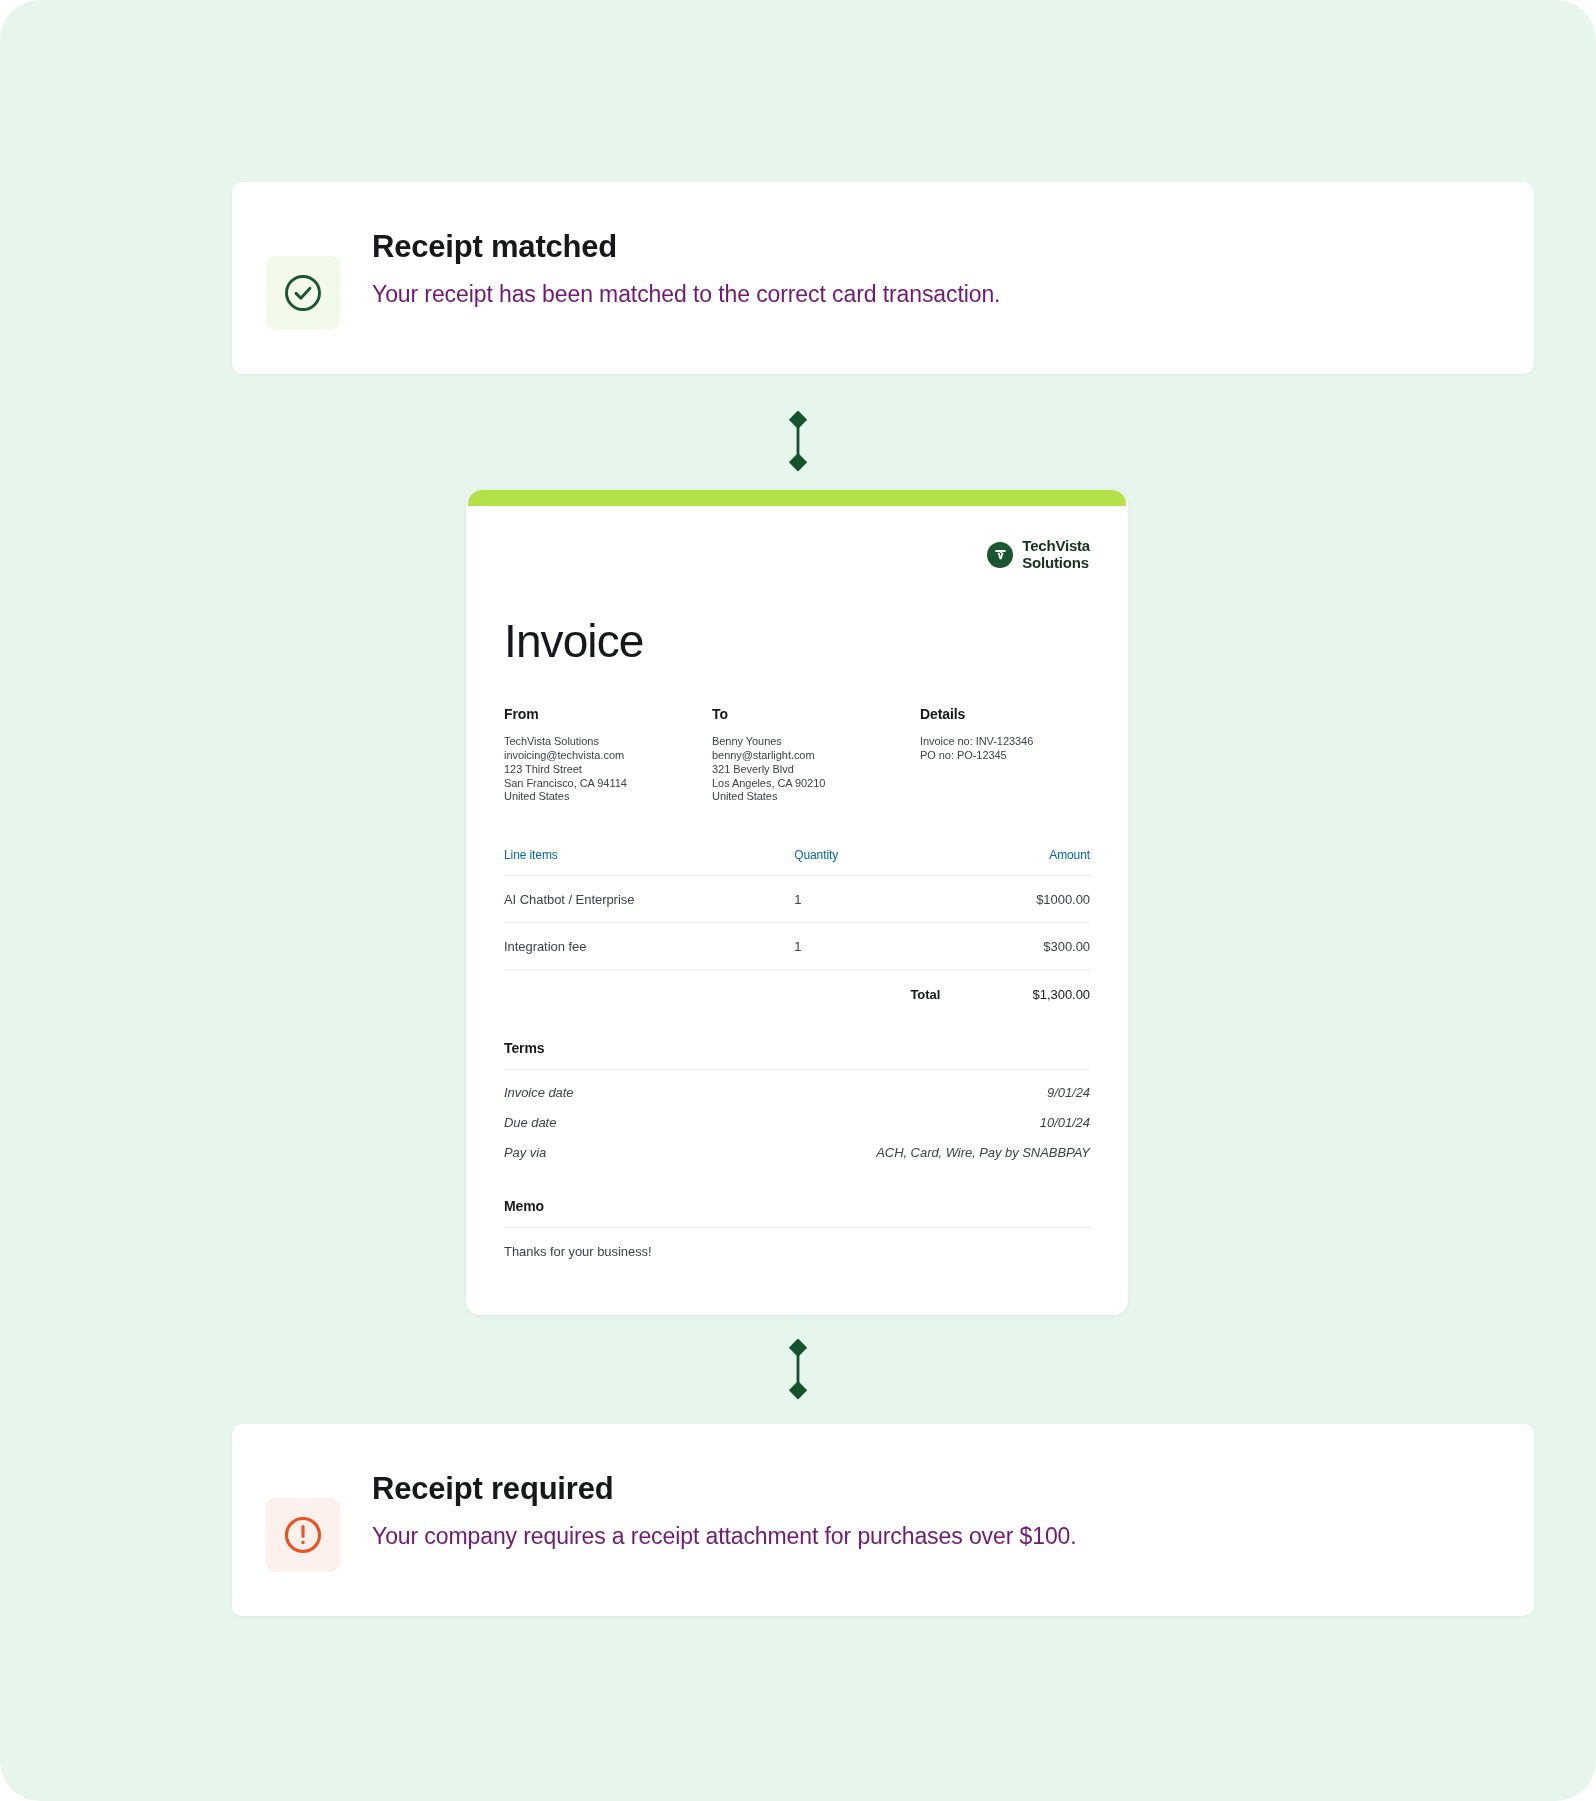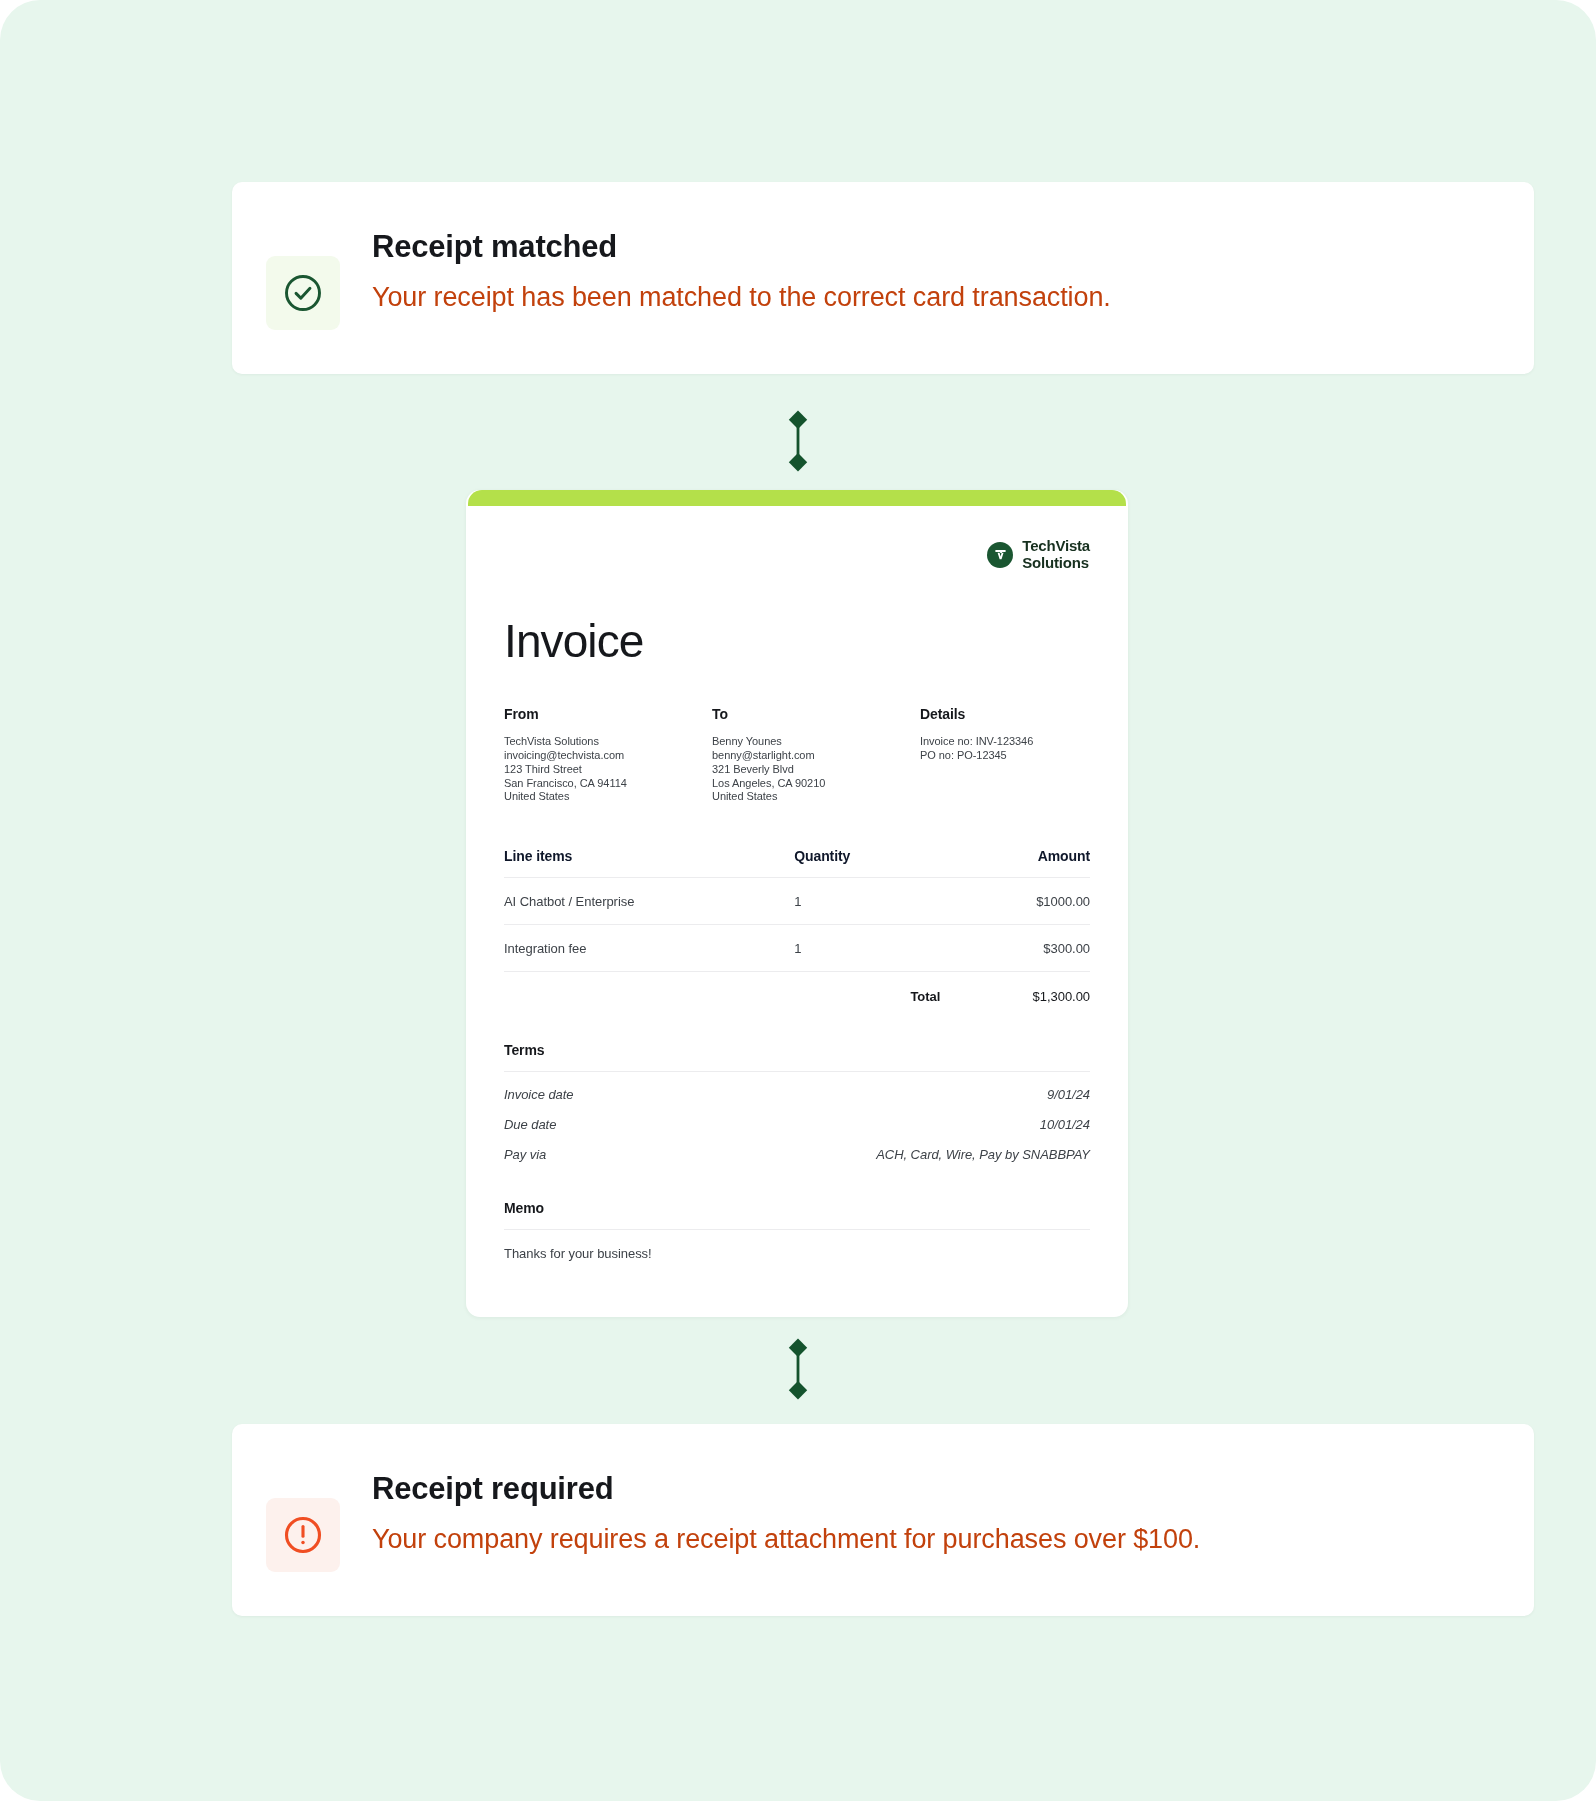--- a/index.html
+++ b/index.html
@@ -56,23 +56,23 @@
   }
   .notice-title {
     font-size: 31px;
     font-weight: 600;
     color: #16181c;
     letter-spacing: -0.2px;
     line-height: 1.25;
     margin-bottom: 11px;
   }
   .notice-desc {
-    font-size: 27px;
-    font-weight: 400;
-    color: #c2410c;
+    font-size: 23px;
+    font-weight: 400;
+    color: #701a75;
     line-height: 1.42;
     letter-spacing: -0.1px;
     max-width: 920px;
   }
 
   
   .connector {
     position: absolute;
     left: 0;
     width: 1596px;
@@ -160,23 +160,23 @@
     font-size: 11px;
     font-weight: 400;
     color: #3d4248;
     line-height: 1.27;
     letter-spacing: -0.05px;
   }
 
   
   .tbl { width: 100%; border-collapse: collapse; }
   .tbl th {
-    font-size: 14px;
-    font-weight: 700;
-    color: #0f172a;
+    font-size: 12px;
+    font-weight: 400;
+    color: #0369a1;
     text-align: left;
     padding: 0 0 13px 0;
     letter-spacing: -0.1px;
   }
   .tbl th.num, .tbl td.num { text-align: right; }
   .tbl th.qty, .tbl td.qty { text-align: left; width: 168px; }
   .tbl td {
     font-size: 13px;
     font-weight: 400;
     color: #3d4248;

